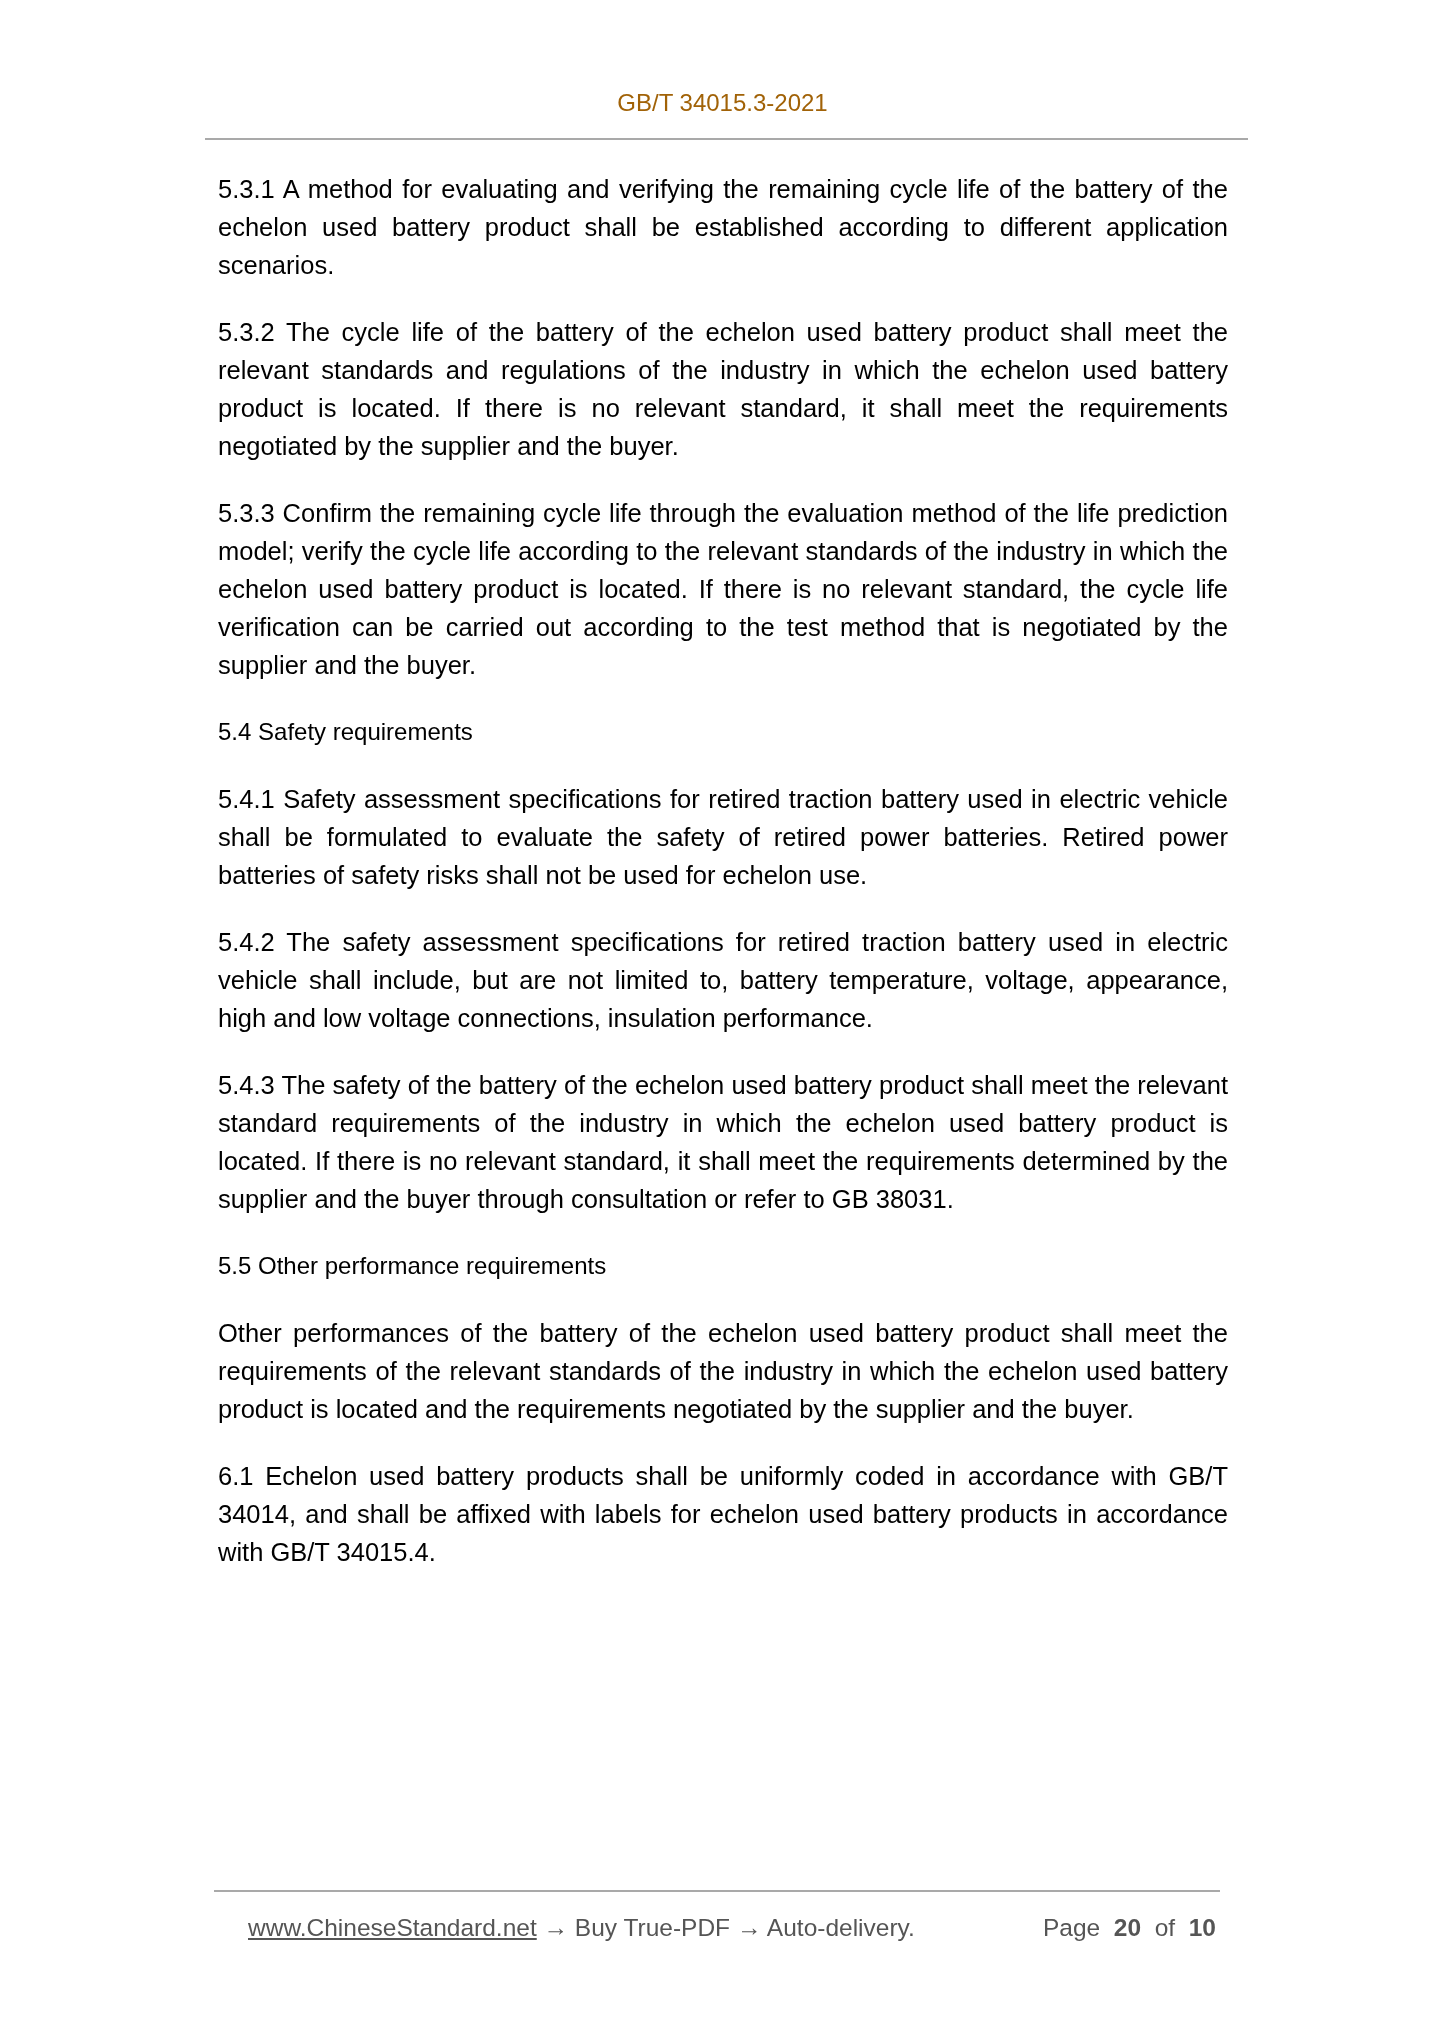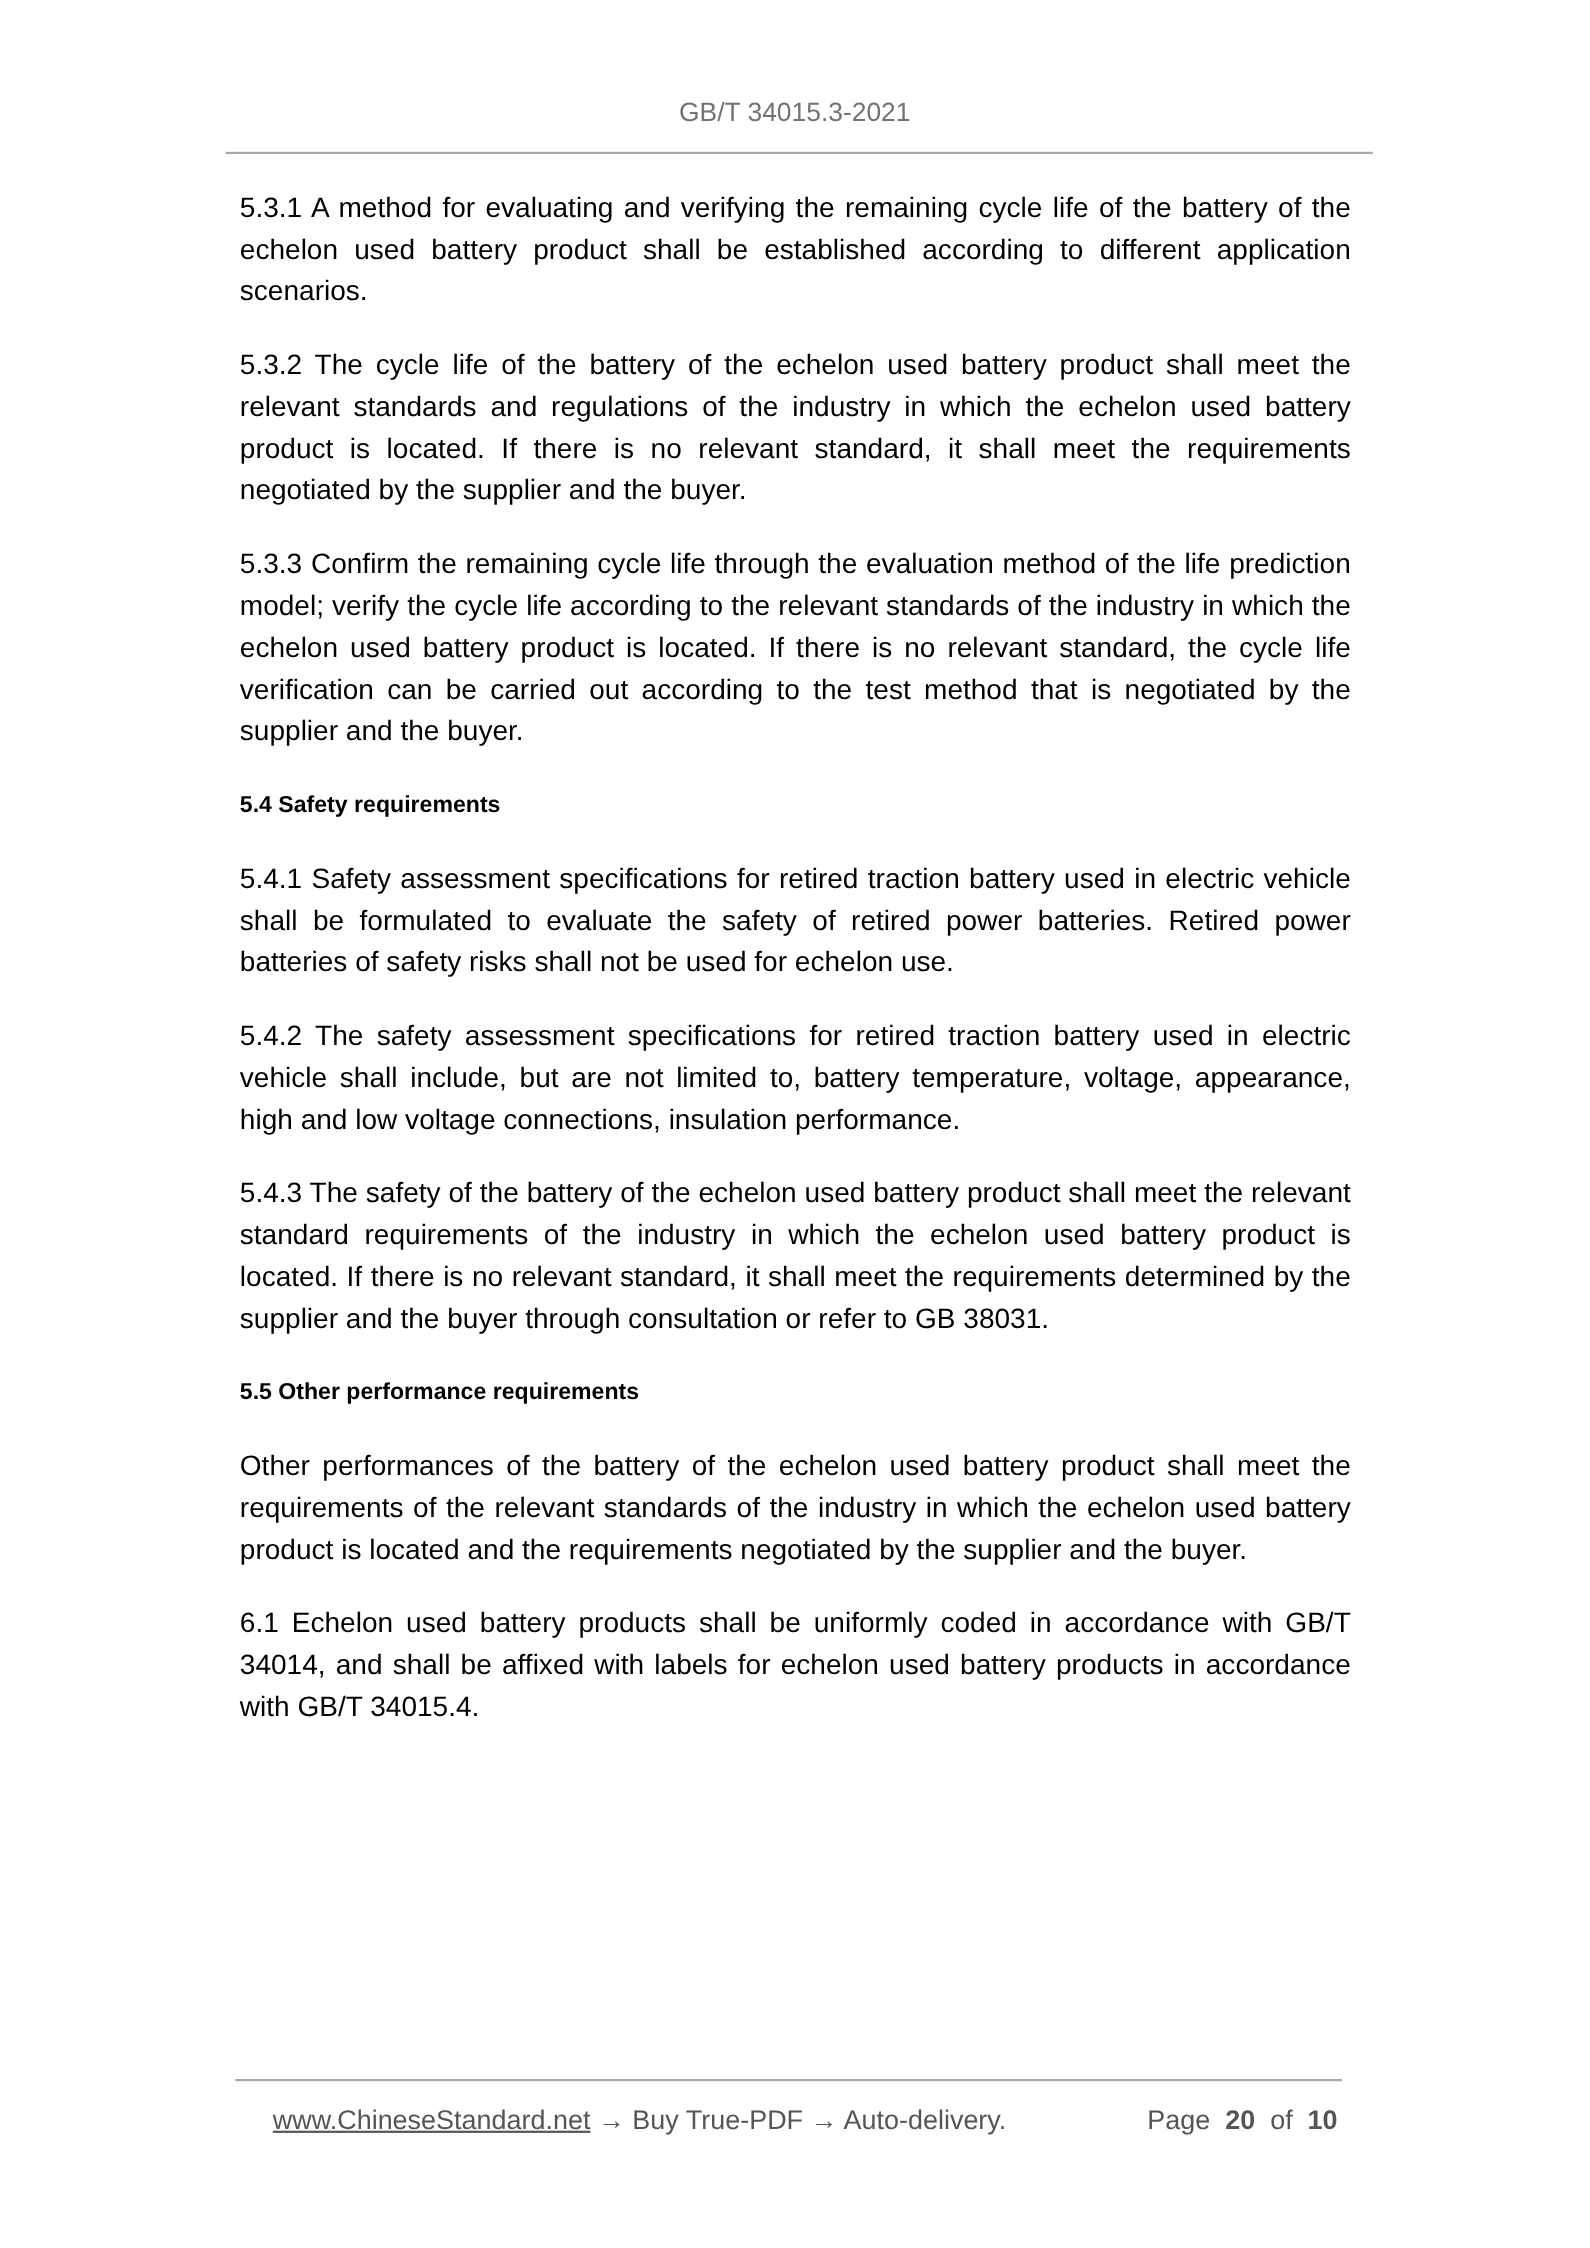--- a/index.html
+++ b/index.html
@@ -16,21 +16,21 @@
     color: #000000;
   }
   .page-header-title {
     position: absolute;
     left: 0;
     width: 1445px;
     top: 88px;
     text-align: center;
     font-size: 24px;
     line-height: 30px;
-    color: #737373;
+    color: #a16207;
   }
   .header-rule {
     position: absolute;
     left: 205px;
     width: 1043px;
     top: 138px;
     height: 0;
     border-top: 2px solid #a9a9a9;
   }
   .content {
@@ -43,22 +43,22 @@
   }
   .para {
     margin: 0 0 29px 0;
     text-align: justify;
   }
   .para .num {
     font-weight: normal;
   }
   .sub-heading {
     margin: 0 0 29px 0;
-    font-weight: bold;
-    font-size: 21px;
+    font-weight: normal;
+    font-size: 24px;
     line-height: 38px;
   }
   .section-heading {
     margin: 28px 0 29px 0;
     font-weight: bold;
     font-size: 35.5px;
     line-height: 50px;
   }
   .footer-rule {
     position: absolute;

